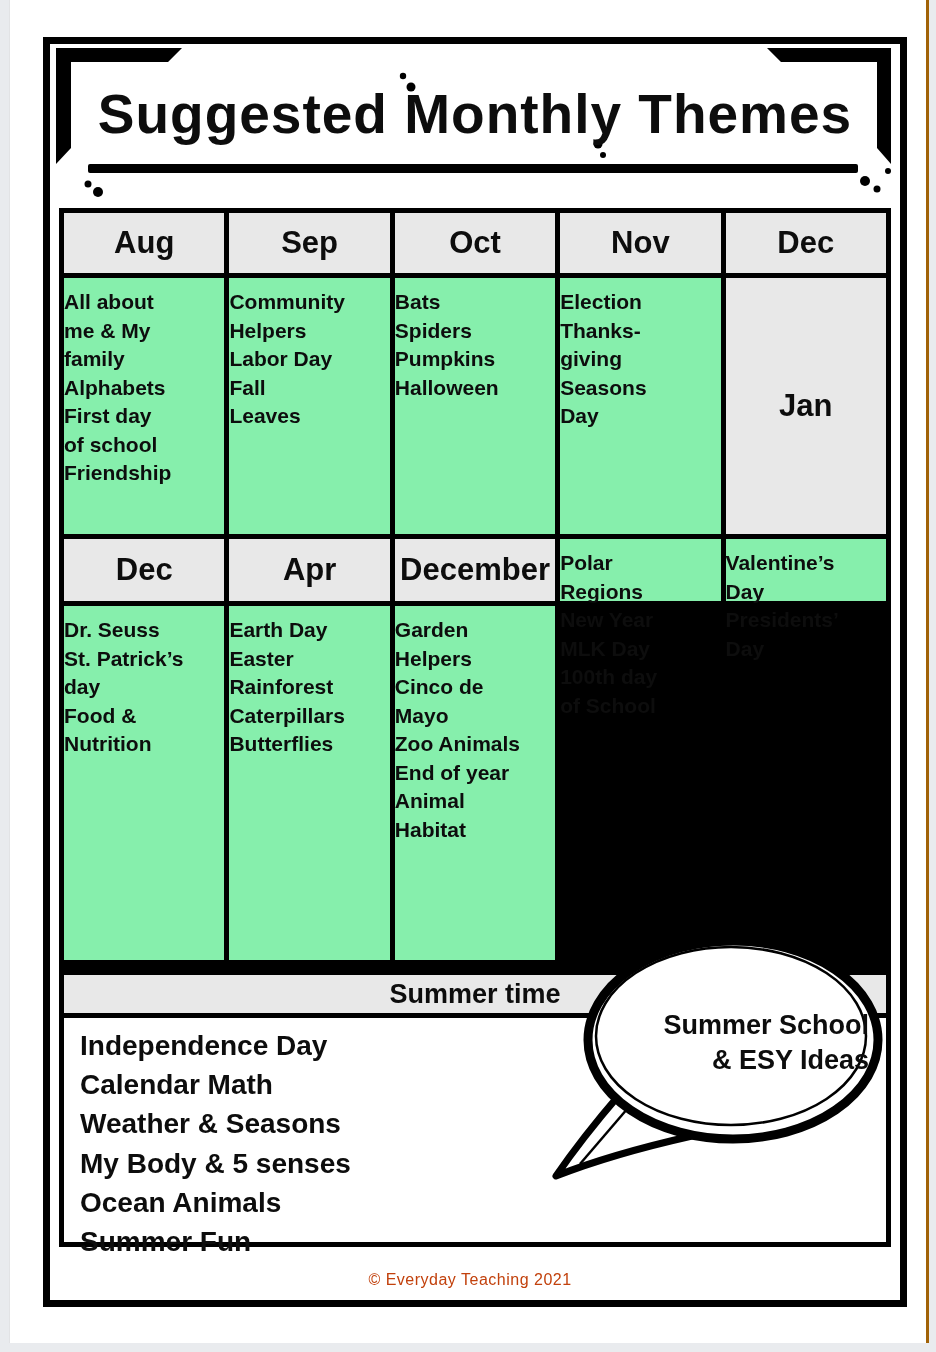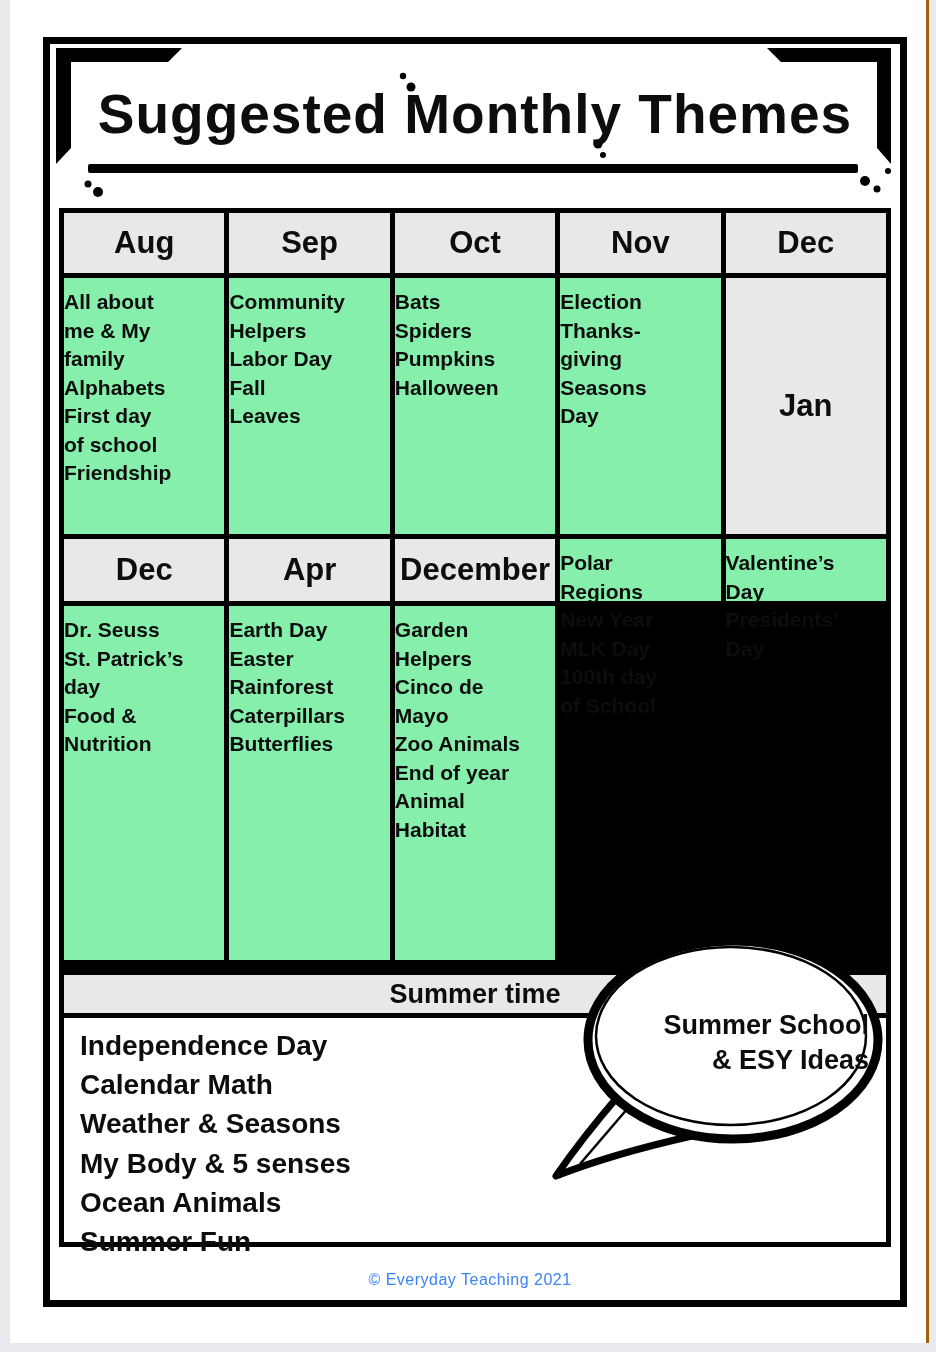--- a/index.html
+++ b/index.html
@@ -52,21 +52,21 @@
     white-space:pre-line;
   }
   .bubble-svg{position:absolute;left:530px;top:922px;width:365px;height:272px;}
   .bubble-text{
     position:absolute;left:591px;top:1008px;width:268px;
     text-align:right;font-size:27px;font-weight:bold;line-height:35px;
     white-space:pre-line;
   }
   .footer{
     position:absolute;left:0;top:1271px;width:920px;text-align:center;
-    font-size:16px;color:#3b82f6;letter-spacing:0.5px;
+    font-size:16px;color:#c2410c;letter-spacing:0.5px;
   }
 </style>
 </head>
 <body>
 
 <div class="sheet">
 
   <div class="frame"></div>
 
   <svg class="title-deco" viewBox="0 0 850 170" aria-hidden="true">

